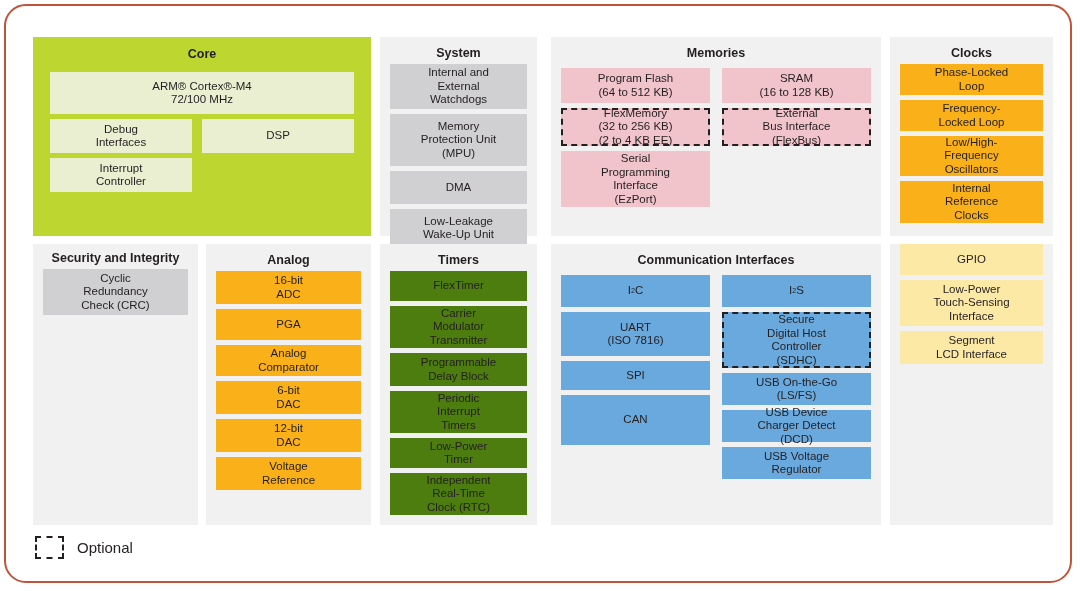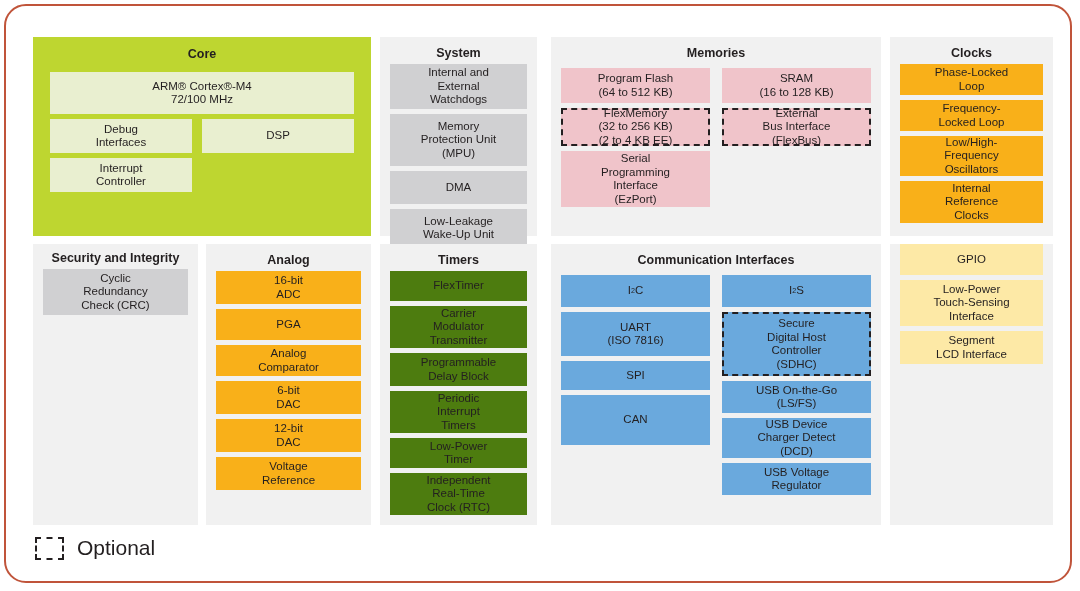--- a/index.html
+++ b/index.html
@@ -95,21 +95,21 @@
   
   #legend{
     position:absolute;left:29px;top:530px;
     display:flex;align-items:center;gap:13px;
   }
   #legend-swatch{
     width:29px;height:23px;
     border:2px dashed #231f20;
     box-sizing:border-box;
   }
-  #legend-label{font-size:21px;color:#231f20;}
+  #legend-label{font-size:15px;color:#231f20;}
   sup{font-size:0.62em;vertical-align:super;line-height:0;}
 </style>
 </head>
 <body>
 
 <div class="frame">
 
   <div class="panel core" id="panel-core">
     <div class="panel-title" id="core-title">Core</div>
     <div id="core-inner">
@@ -232,27 +232,27 @@
     <div class="comm-cols">
       <div class="comm-col">
           <div class="block c-blue" style="height: 32px;">I<sup>2</sup>C</div>
           <div class="block c-blue" style="height: 44px;">UART
 (ISO 7816)</div>
           <div class="block c-blue" style="height: 29px;">SPI</div>
           <div class="block c-blue" style="height: 50px;">CAN</div>
         </div>
       <div class="comm-col">
           <div class="block c-blue" style="height: 32px;">I<sup>2</sup>S</div>
-          <div class="block c-blue optional" style="height: 64px;">Secure
+          <div class="block c-blue optional" style="height: 56px;">Secure
 Digital Host
 Controller
 (SDHC)</div>
           <div class="block c-blue" style="height: 32px;">USB On-the-Go
 (LS/FS)</div>
-          <div class="block c-blue" style="height: 40px;">USB Device
+          <div class="block c-blue" style="height: 32px;">USB Device
 Charger Detect
 (DCD)</div>
           <div class="block c-blue" style="height: 32px;">USB Voltage
 Regulator</div>
         </div>
     </div>
   </div>
 
   <div class="panel" id="panel-hmi">
     <div class="blocks">

